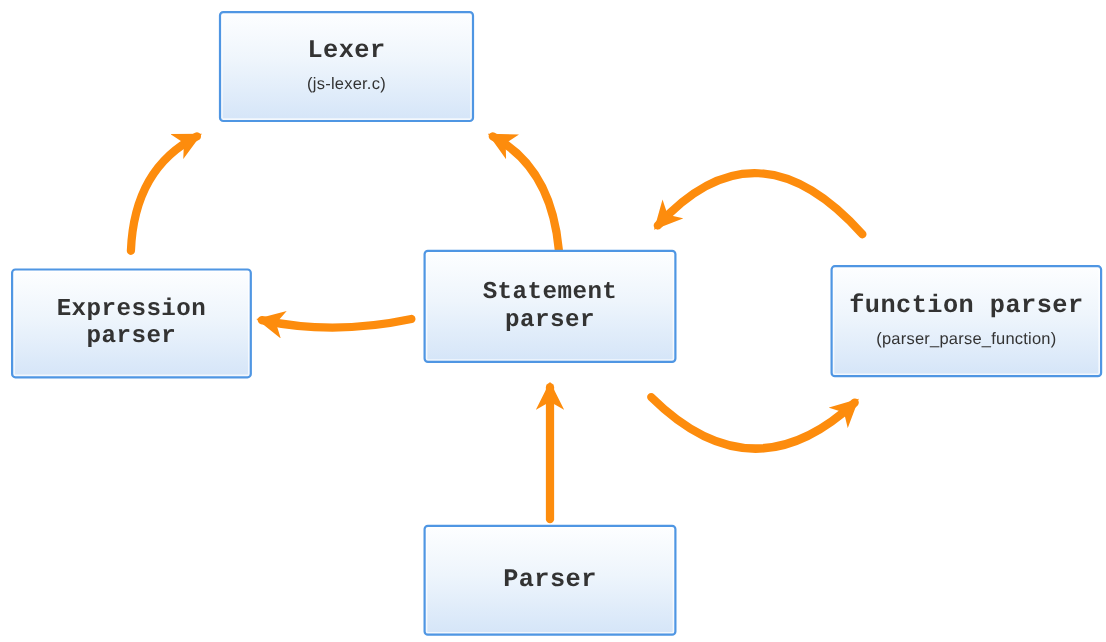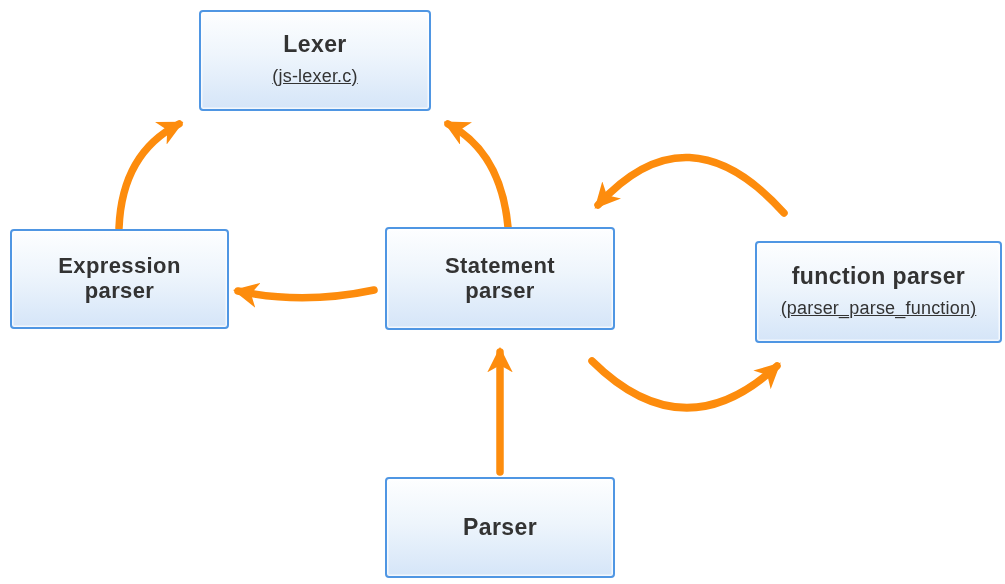--- a/index.html
+++ b/index.html
@@ -49,30 +49,30 @@
     justify-content: center;
     text-align: center;
     color: var(--text);
   }
   .node .title {
     font-weight: bold;
     font-size: 22px;
     line-height: 1.12;
     letter-spacing: 0.4px;
     white-space: pre-line;
+    font-family: Liberation Mono, monospace;
   }
   .node .subtitle {
-    font-size: 18px;
+    font-size: 15px;
     line-height: 1.3;
     margin-top: 7px;
     letter-spacing: 0.2px;
-    text-decoration: underline;
   }
   .node-lexer      { left: 199px; top: 10px;  width: 232px; height: 101px; }
-  .node-expression { left: 10px;  top: 229px; width: 219px; height: 100px; }
+  .node-expression { left: 10px;  top: 244px; width: 219px; height: 100px; }
   .node-statement  { left: 385px; top: 227px; width: 230px; height: 103px; }
   .node-function   { left: 755px; top: 241px; width: 247px; height: 102px; }
   .node-parser     { left: 385px; top: 477px; width: 230px; height: 101px; }
   .node-lexer .title, .node-parser .title, .node-function .title { font-size: 23px; }
 </style>
 </head>
 <body>
 
 <div class="canvas">
 

